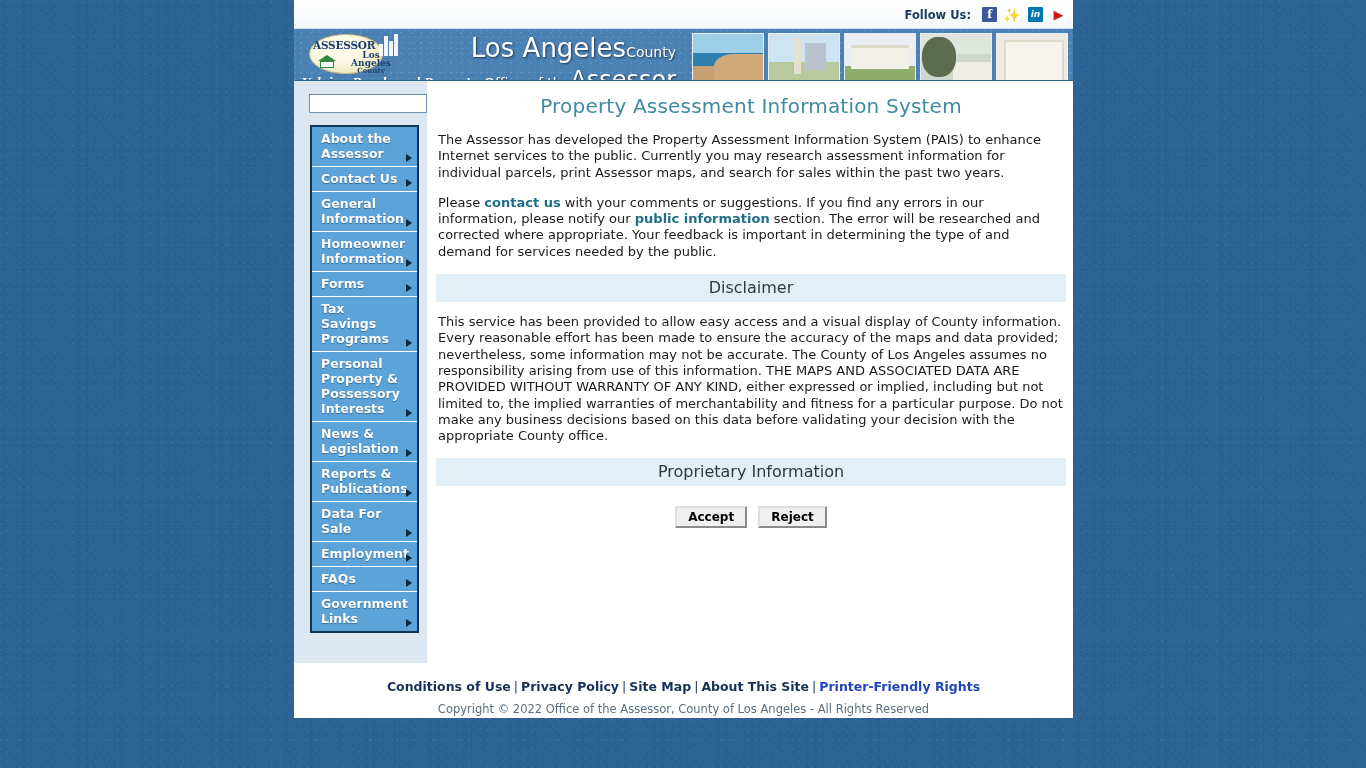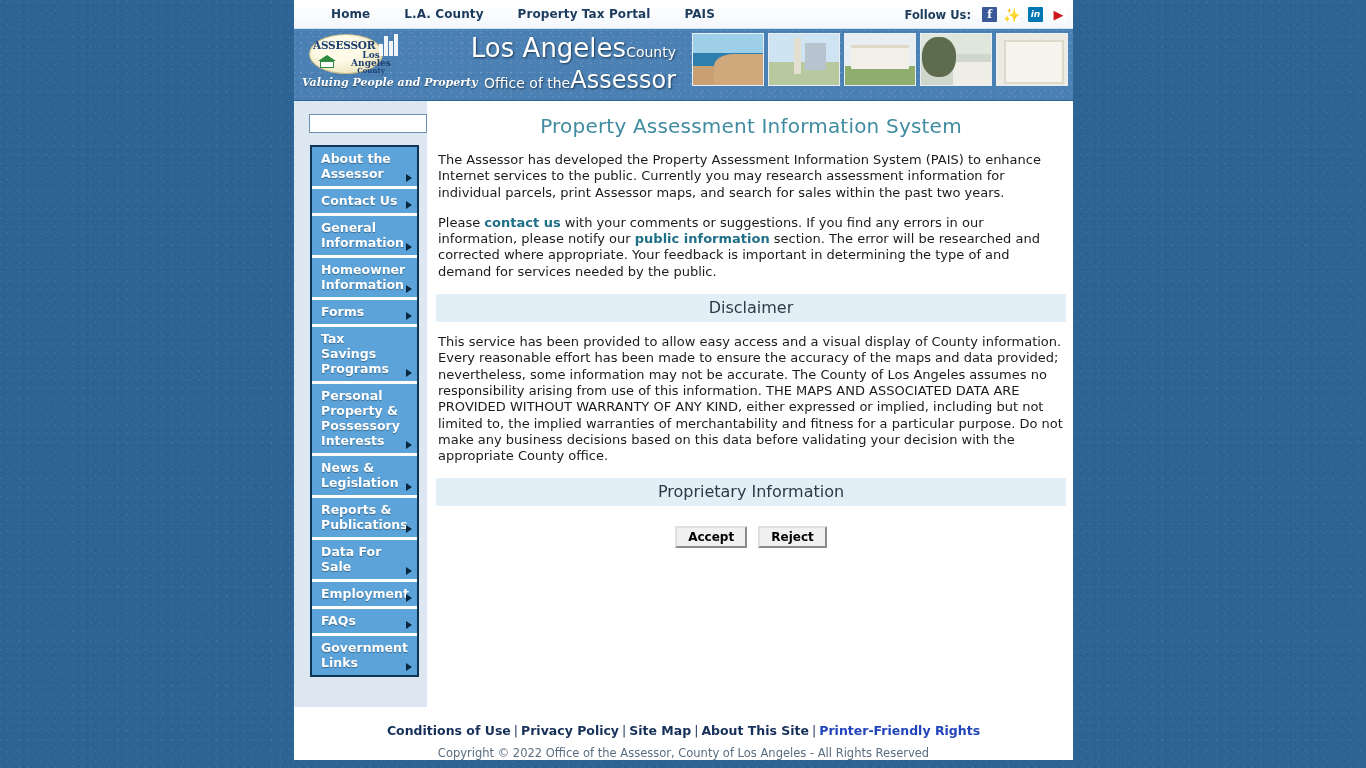--- a/index.html
+++ b/index.html
@@ -64,21 +64,21 @@
     color: #fff; font-weight: bold; font-size: 11px;
     border-radius: 1px; line-height: 1;
   }
   .soc-fb { background: #3b5998; font-family: "DejaVu Serif", serif; }
   .soc-tw { background: #ffffff; color: #1da1f2; font-size: 14px; }
   .soc-li { background: #0077b5; font-size: 9px; font-style: italic; }
   .soc-yt { background: #ffffff; color: #cc181e; font-size: 13px; }
 
   
   #banner {
-    height: 72px;
+    height: 52px;
     position: relative;
     overflow: hidden;
     background-color: #4a80b4;
     background-image:
       radial-gradient(circle at 15% 25%, rgba(255,255,255,0.10) 0 1px, transparent 1px),
       radial-gradient(circle at 45% 70%, rgba(0,0,0,0.07) 0 1px, transparent 1px),
       radial-gradient(circle at 72% 40%, rgba(255,255,255,0.09) 0 1px, transparent 1px);
     background-size: 6px 6px, 8px 8px, 10px 10px;
     border-bottom: 1px solid #2c6496;
   }
@@ -203,21 +203,21 @@
     border: none; cursor: pointer;
     font-family: "DejaVu Sans", sans-serif;
   }
   #menu {
     margin: 8px 8px 0 8px;
     border: 2px solid #0d3553;
     background: #5ba3d9;
   }
   .menu-item {
     position: relative;
-    border-bottom: 3px solid #ffffff;
+    border-bottom: 1px solid #ffffff;
     padding: 4px 18px 5px 9px;
     color: #ffffff;
     font-size: 12.5px;
     font-weight: bold;
     line-height: 15px;
     cursor: pointer;
     text-shadow: 0 1px 1px rgba(0,0,0,.35);
   }
   .menu-item:last-child { border-bottom: none; }
   .menu-item .arrow {
@@ -288,26 +288,20 @@
     font-size: 11.5px;
     color: #5a6e80;
   }
 </style>
 </head>
 <body>
 
 <div id="page">
 
   <div id="topbar">
-    <div class="topnav" id="topnav">
-        <a href="#">Home</a>
-        <a href="#">L.A. County</a>
-        <a href="#">Property Tax Portal</a>
-        <a href="#">PAIS</a>
-      </div>
     <div id="follow">
       <span class="lbl">Follow Us:</span>
       <span class="soc soc-fb">f</span>
       <span class="soc soc-tw">✨</span>
       <span class="soc soc-li">in</span>
       <span class="soc soc-yt">▶</span>
     </div>
   </div>
 
   <div id="banner">

